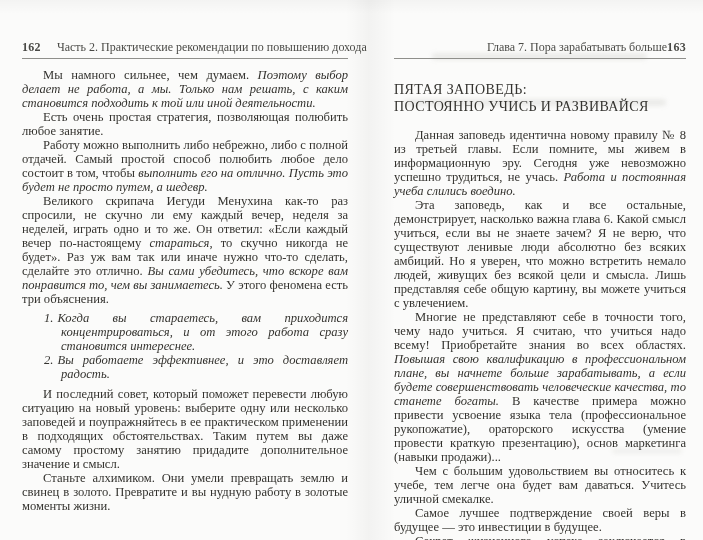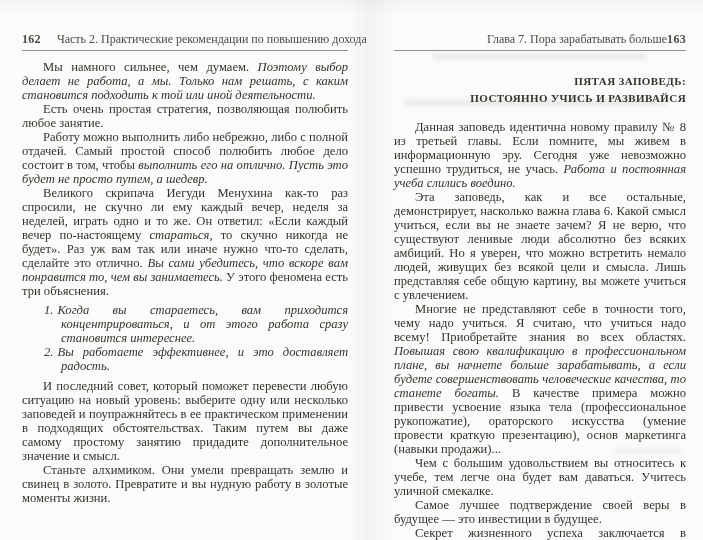--- a/index.html
+++ b/index.html
@@ -30,21 +30,21 @@
     pointer-events:none;
   }
   .ghost{
     position:absolute;background:#d9d9d5;opacity:.45;filter:blur(2px);
     border-radius:3px;pointer-events:none;
   }
   .ghost.g1{left:432px;top:53px;width:215px;height:7px;}
   .ghost.g2{left:404px;top:99px;width:262px;height:7px;}
   .ghost.g3{left:612px;top:448px;width:70px;height:6px;opacity:.3;}
 
-  .page{position:absolute;top:32px;}
+  .page{position:absolute;top:40px;}
   .page.left{left:22px;width:326px;}
   .page.right{left:394px;width:292px;}
 
   .running-head{
     display:flex;align-items:baseline;
     font-size:12px;line-height:14px;color:var(--head);
     white-space:nowrap;
   }
   .running-head .pagenum{font-weight:bold;letter-spacing:.3px;}
   .page.left .pagenum{margin-right:16px;}
@@ -55,23 +55,23 @@
     margin-top:9px;
     font-size:12.6px;line-height:14px;
     text-align:justify;
     hyphens:auto;-webkit-hyphens:auto;
   }
   .para{margin:0;text-indent:21px;}
   .it{font-style:italic;}
 
   .chapter-heading{
     margin:22px 0 13px 0;
-    text-align:right;
-    font-size:11px;line-height:17px;
-    font-weight:bold;letter-spacing:.4px;
+    text-align:left;
+    font-size:14px;line-height:17px;
+    font-weight:normal;letter-spacing:.4px;
   }
 
   .plist{margin:5px 0 6px 22px;}
   .plist-item{padding-left:17px;text-indent:-17px;font-style:italic;}
   .plist-item .num{padding-right:4px;}
 </style>
 </head>
 <body>
 
 <div class="spread">

